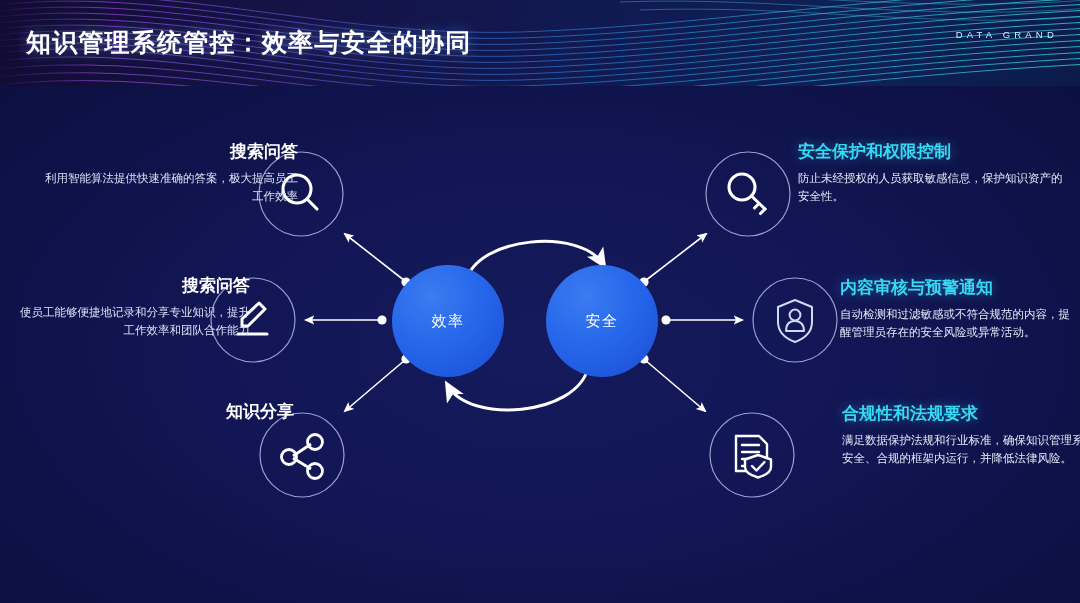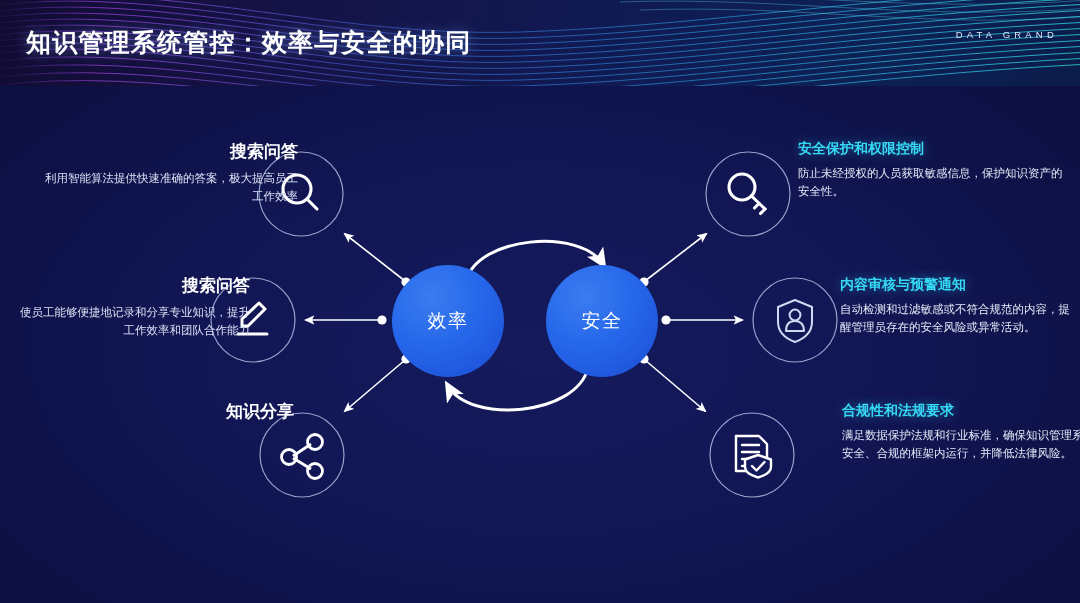--- a/index.html
+++ b/index.html
@@ -43,35 +43,35 @@
   #diagram { position: absolute; left: 0; top: 86px; width: 1080px; height: 517px; }
   
   .node-text { position: absolute; z-index: 5; }
   .node-title { font-weight: bold; white-space: nowrap; }
   .node-desc { font-size: 11.5px; line-height: 1.55; }
   .left .node-text { text-align: right; }
   .right .node-text { text-align: left; }
   .left .node-title { font-size: 17px; color: #ffffff; margin-bottom: 7px; }
   .left .node-desc { color: #d9e2f5; }
   .right .node-title {
-    font-size: 14px; color: #36d9f5; margin-bottom: 7px;
+    font-size: 17px; color: #36d9f5; margin-bottom: 7px;
     text-shadow: 0 0 12px rgba(54,217,245,.4);
   }
   .right .node-desc { color: #e4eaf8; }
   
   #txt-search  { right: 782px; top: 140px; width: 260px; }
   #txt-create  { right: 830px; top: 274px; width: 240px; }
   #txt-share   { right: 786px; top: 400px; width: 266px; }
   #txt-security{ left: 798px; top: 140px; width: 268px; }
   #txt-audit   { left: 840px; top: 276px; width: 232px; }
   #txt-compliance { left: 842px; top: 402px; width: 268px; }
 
   .circle-label {
     position: absolute; z-index: 6; color: #ffffff;
-    font-size: 19px; font-weight: 500; letter-spacing: 1.5px;
+    font-size: 15px; font-weight: 500; letter-spacing: 1.5px;
     transform: translate(-50%, -50%);
   }
   #label-xiaolv { left: 448px; top: 321px; }
   #label-anquan { left: 602px; top: 321px; }
 </style>
 </head>
 <body>
 
 <div id="slide">
 

